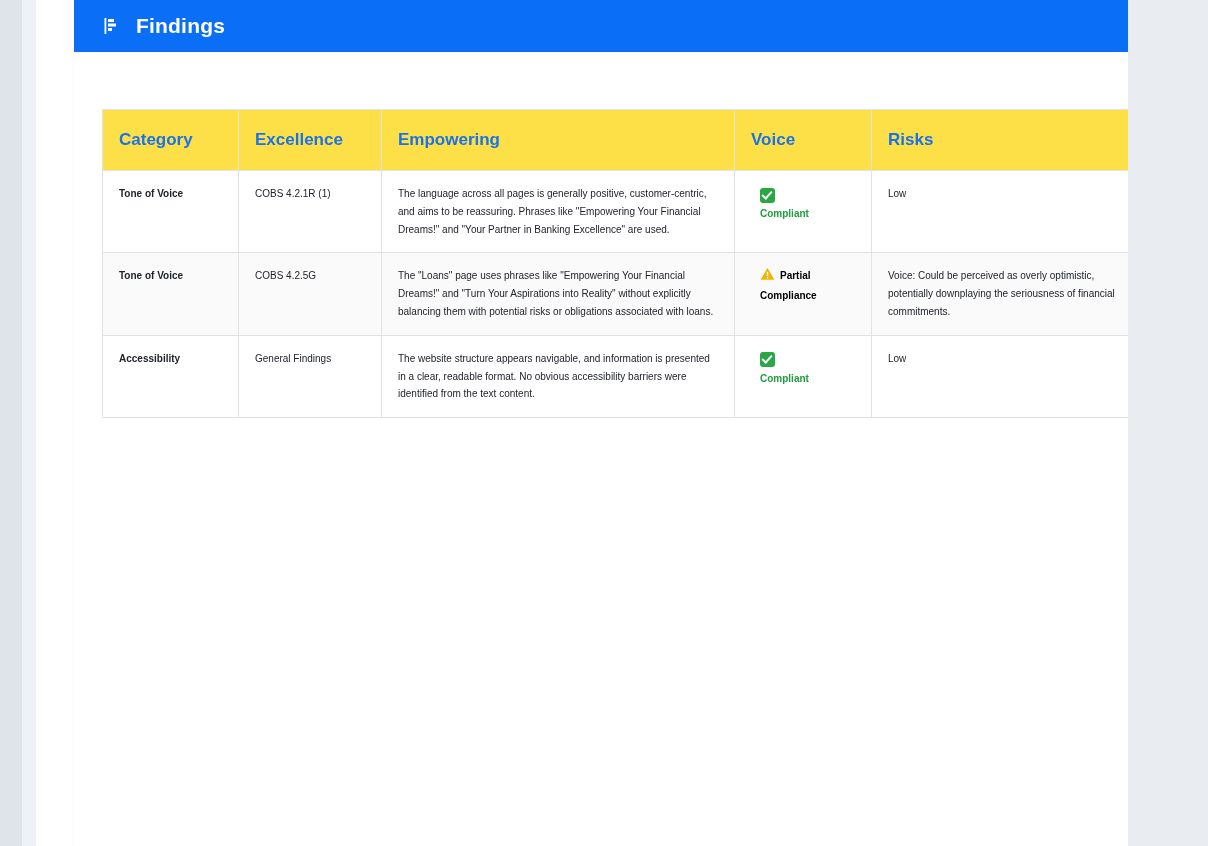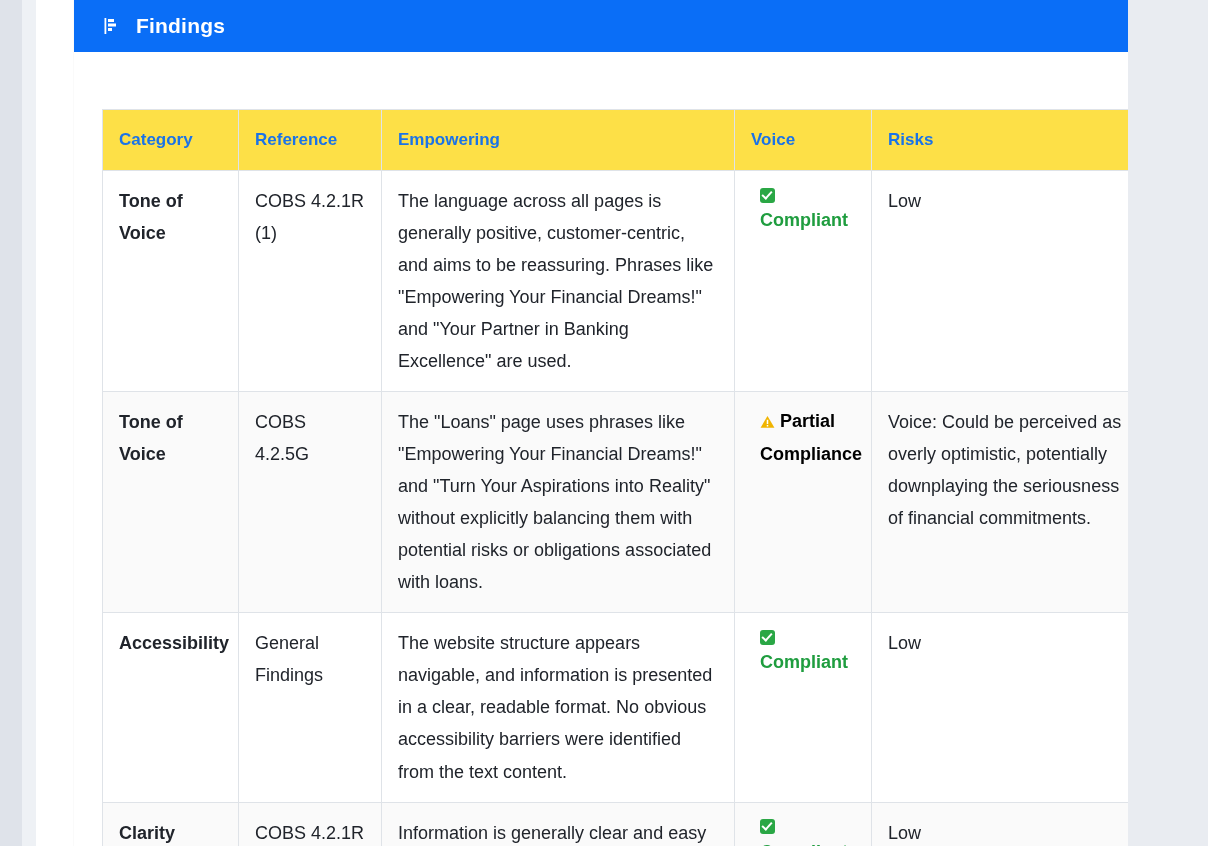--- a/index.html
+++ b/index.html
@@ -93,21 +93,21 @@
     vertical-align: middle;
     height: 56px;
     box-sizing: border-box;
   }
   table.findings tbody td {
     border: 1px solid #dfe3e8;
     padding: 14px 16px;
     vertical-align: top;
     color: #20242b;
     line-height: 1.78;
-    font-size: 18px;
+    font-size: 10px;
   }
   table.findings tbody tr:nth-child(odd) td { background: #ffffff; }
   table.findings tbody tr:nth-child(even) td { background: #fafafa; }
   td.cat { font-weight: bold; color: #141821; }
   td.ref { color: #2a2f38; }
   td.obs { color: #2a2f38; }
   td.risk { color: #2a2f38; }
 
   .status-wrap {
     display: block;
@@ -174,21 +174,21 @@
         <colgroup>
           <col class="c-category">
           <col class="c-reference">
           <col class="c-observation">
           <col class="c-status">
           <col class="c-risks">
         </colgroup>
         <thead>
           <tr>
             <th>Category</th>
-            <th>Reference</th>
+            <th>Excellence</th>
             <th>Empowering</th>
             <th>Voice</th>
             <th>Risks</th>
           </tr>
         </thead>
         <tbody>
           <tr>
             <td class="cat">Tone of Voice</td>
             <td class="ref">COBS 4.2.1R (1)</td>
             <td class="obs">The language across all pages is generally positive, customer-centric, and aims to be reassuring. Phrases like "Empowering Your Financial Dreams!" and "Your Partner in Banking Excellence" are used.</td>
@@ -221,30 +221,18 @@
             <td class="obs">The website structure appears navigable, and information is presented in a clear, readable format. No obvious accessibility barriers were identified from the text content.</td>
             <td>
               <span class="status-wrap status-compliant">
                 <span class="status-icon"><span class="badge-check"></span></span>
                 <span>Compliant</span>
               </span>
             </td>
             <td class="risk">Low</td>
           </tr>
 
-          <tr>
-            <td class="cat">Clarity</td>
-            <td class="ref">COBS 4.2.1R (1)</td>
-            <td class="obs">Information is generally clear and easy to understand on support and community pages.</td>
-            <td>
-              <span class="status-wrap status-compliant">
-                <span class="status-icon"><span class="badge-check"></span></span>
-                <span>Compliant</span>
-              </span>
-            </td>
-            <td class="risk">Low</td>
-          </tr>
         </tbody>
       </table>
     </div>
 
   </div>
 </div>
 
 </body></html>

